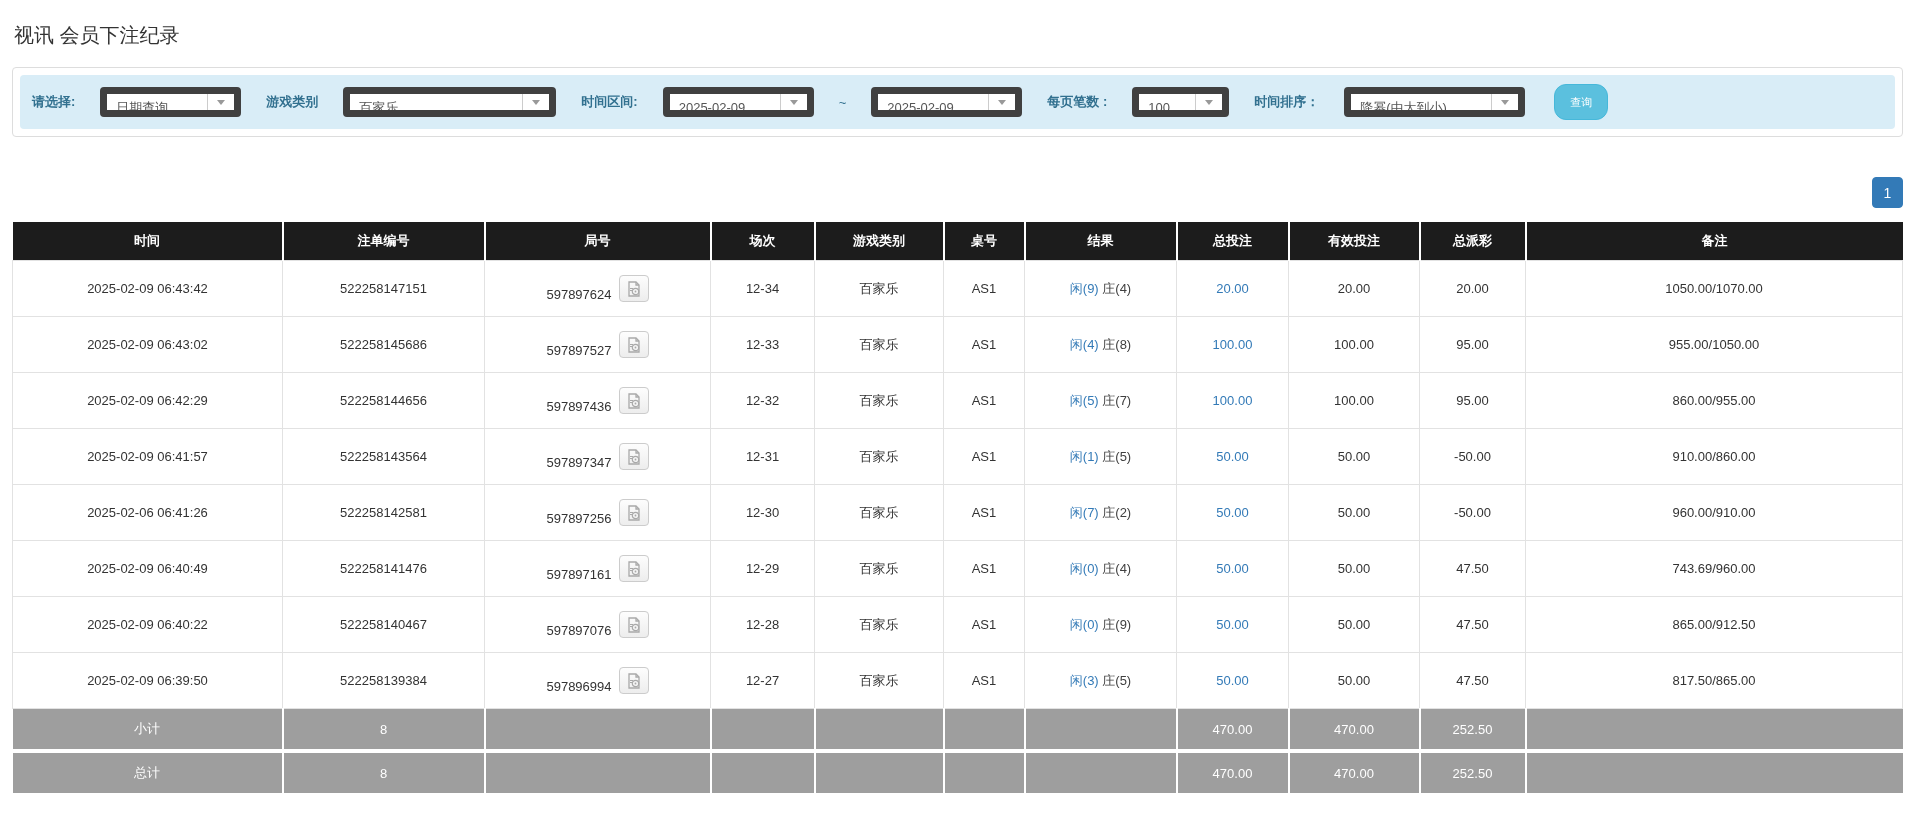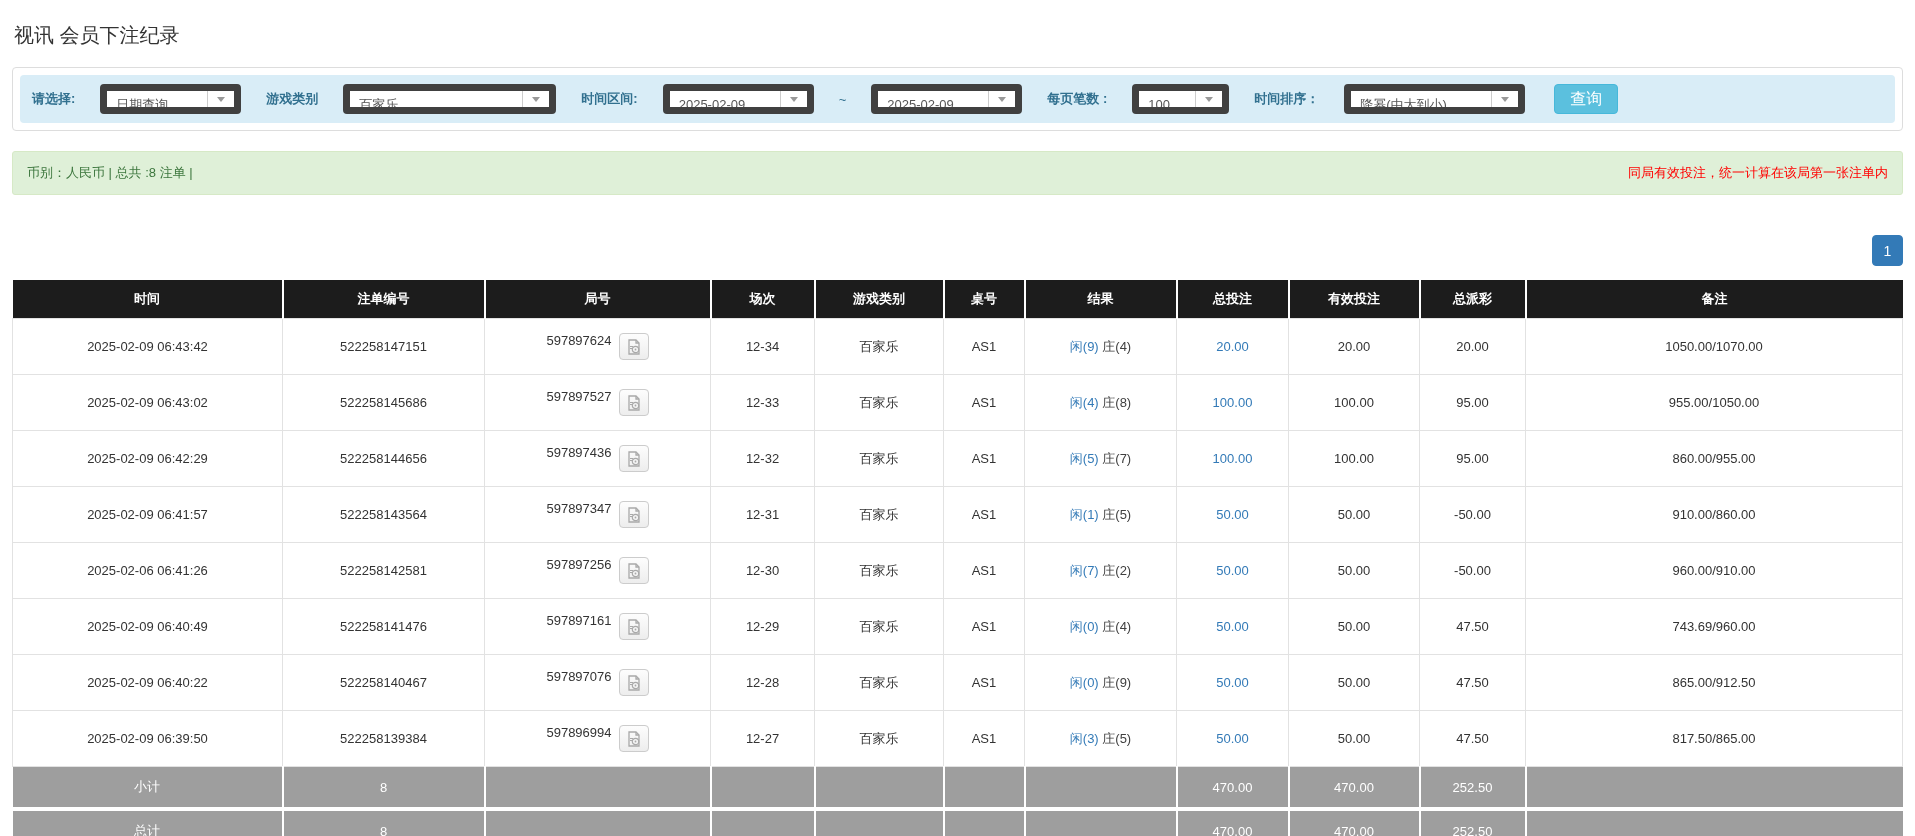--- a/index.html
+++ b/index.html
@@ -41,23 +41,23 @@
   .caret-shape {
     width:0; height:0; border-left:4px solid transparent; border-right:4px solid transparent;
     border-top:5px solid #999;
   }
   .w-mode  { width:100px; }
   .w-game  { width:172px; }
   .w-date  { width:110px; }
   .w-count { width:56px;  }
   .w-sort  { width:140px; }
   .search-btn {
-    height:30px; padding:0 15px; margin-left:4px;
-    background:#5bc0de; color:#fff; border:1px solid #46b8da; border-radius:4px;
-    font-size:16px; cursor:pointer;
+    height:36px; padding:0 15px; margin-left:4px;
+    background:#5bc0de; color:#fff; border:1px solid #46b8da; border-radius:12px;
+    font-size:11px; cursor:pointer;
     font-family:"Liberation Sans","DejaVu Sans",sans-serif;
   }
 
   
   .summary-bar {
     background:#dff0d8; border:1px solid #d6e9c6; border-radius:3px;
     padding:12px 14px; display:flex; justify-content:space-between; align-items:center;
   }
   .summary-left { color:#3c763d; }
   .summary-notice { color:#ff0000; }
@@ -74,21 +74,21 @@
   table.bet-table { width:100%; border-collapse:collapse; table-layout:fixed; }
   .bet-table th {
     background:#1c1c1c; color:#fff; font-weight:bold; font-size:13px;
     padding:10px 4px; text-align:center; border-right:2px solid #fff;
   }
   .bet-table th:last-child { border-right:none; }
   .bet-table td {
     border:1px solid #e2e2e2; padding:14px 4px; text-align:center;
     background:#fff; color:#333; word-wrap:break-word;
   }
-  .round-cell-inner { display:inline-flex; align-items:flex-start; gap:7px; }
+  .round-cell-inner { display:inline-flex; align-items:flex-end; gap:7px; }
   .video-btn {
     display:inline-flex; align-items:center; justify-content:center;
     width:30px; height:27px; background:linear-gradient(#fdfdfd,#ededed);
     border:1px solid #ccc; border-radius:4px; cursor:pointer;
   }
   .res-player { color:#337ab7; }
   .res-banker { color:#404040;text-align:center; }
   .bet-link { color:#337ab7; text-decoration:none; cursor:pointer; }
   .neg { color:#e4393c; }
 
@@ -154,24 +154,20 @@
         <span class="combo-value w-sort">降幂(由大到小)</span>
         <span class="caret-btn">
             <span class="caret-shape"></span>
           </span>
       </span>
 
       <button class="search-btn">查询</button>
     </div>
   </div>
 
-  <div class="summary-bar">
-    <span class="summary-left">币别：人民币 | 总共 :8 注单 |</span>
-    <span class="summary-notice">同局有效投注，统一计算在该局第一张注单内</span>
-  </div>
 
   <div class="pagination-row">
     <span class="page-btn">1</span>
   </div>
 
   <table class="bet-table">
     <colgroup>
       <col style="width:270px">
         <col style="width:202px">
         <col style="width:226px">

